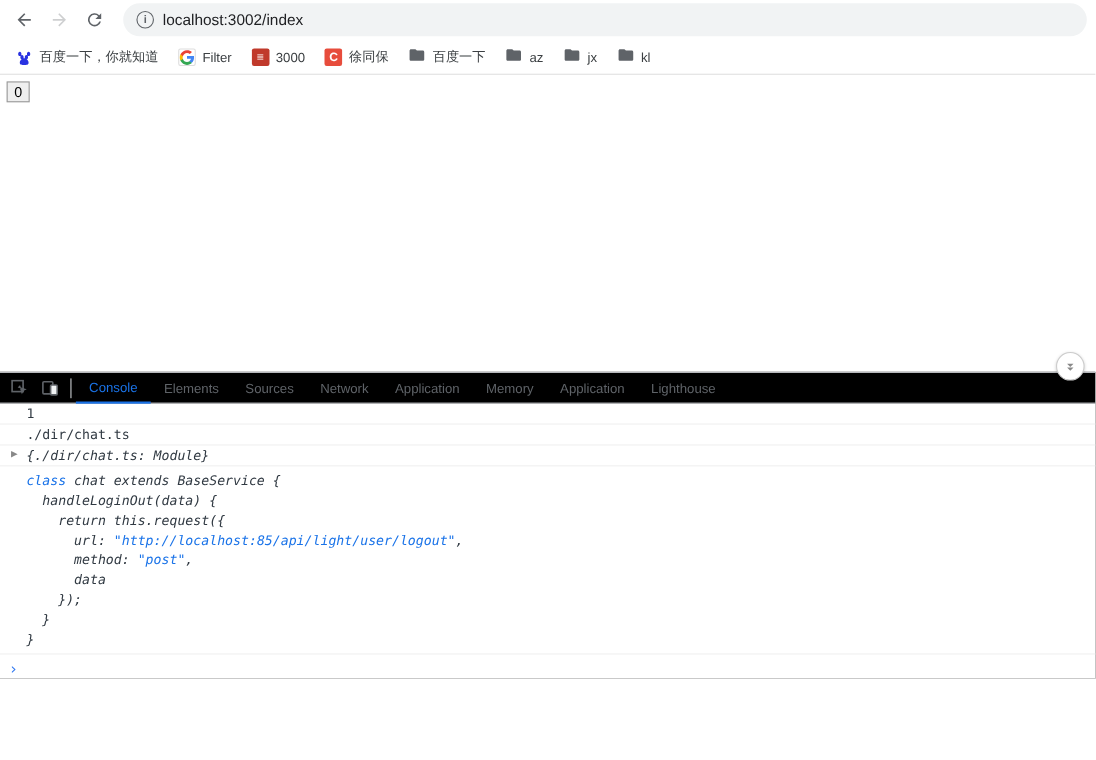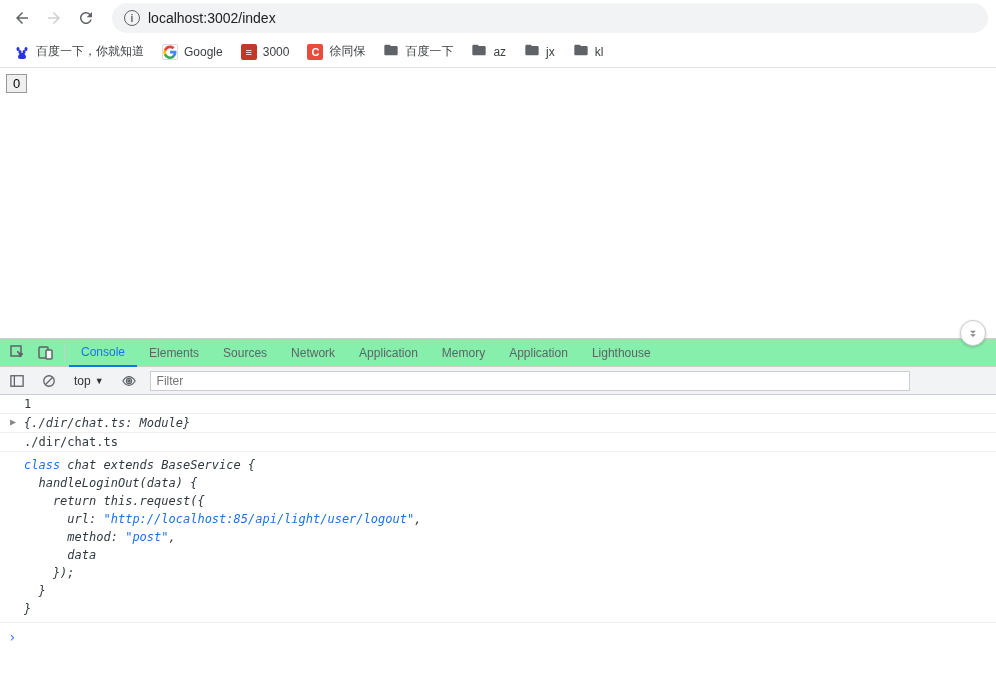--- a/index.html
+++ b/index.html
@@ -26,21 +26,21 @@
     
     
     .page-area { height: 270px; padding: 6px; }
     .page-button { border: 1px solid #999; background: #efefef; padding: 1px 6px; font-size: 13px; font-family: Arial; cursor: pointer; }
     
     
     .drag-indicator { position: absolute; right: 10px; top: 320px; width: 26px; height: 26px; border-radius: 50%; border: 1px solid #ccc; display: flex; align-items: center; justify-content: center; background: #fff; box-shadow: 0 1px 3px rgba(0,0,0,0.2); }
     .drag-indicator svg { width: 14px; height: 14px; fill: #888; }
     
     
-    .devtools { border-top: 1px solid #cacdd1; background: #86efac; }
+    .devtools { border-top: 1px solid #cacdd1; background: #000000; }
     .devtools-tabs { height: 28px; display: flex; align-items: center; padding: 0 4px; gap: 0; border-bottom: 1px solid #cacdd1; }
     .dt-icon-btn { width: 28px; height: 26px; display: flex; align-items: center; justify-content: center; cursor: pointer; }
     .dt-icon-btn svg { width: 16px; height: 16px; fill: #5f6368; }
     .dt-tab { padding: 6px 12px; cursor: pointer; color: #5f6368; font-size: 12px; }
     .dt-tab.active { color: #1a73e8; border-bottom: 2px solid #1a73e8; }
     
     
     .console-toolbar { height: 28px; display: flex; align-items: center; padding: 0 6px; gap: 10px; border-bottom: 1px solid #cacdd1; background: #f1f3f4; }
     .ct-btn { width: 22px; height: 22px; display: flex; align-items: center; justify-content: center; cursor: pointer; }
     .ct-btn svg { width: 14px; height: 14px; fill: #5f6368; stroke: #5f6368; }
@@ -94,21 +94,21 @@
   </div>
   <div class="bookmark">
     <span class="bookmark-icon google-icon">
       <svg width="14" height="14" viewBox="0 0 24 24">
           <path fill="#4285F4" d="M23 12.3c0-.8-.1-1.6-.2-2.3H12v4.4h6.2c-.3 1.4-1.1 2.6-2.3 3.4v2.8h3.7c2.2-2 3.4-5 3.4-8.3z"></path>
           <path fill="#34A853" d="M12 24c3.1 0 5.7-1 7.6-2.8l-3.7-2.8c-1 .7-2.4 1.1-3.9 1.1-3 0-5.5-2-6.4-4.7H1.8v2.9C3.7 21.3 7.6 24 12 24z"></path>
           <path fill="#FBBC05" d="M5.6 14.8c-.2-.7-.4-1.4-.4-2.2s.1-1.5.4-2.2V7.5H1.8C1 9 .6 10.6.6 12.3s.4 3.3 1.2 4.8l3.8-2.3z"></path>
           <path fill="#EA4335" d="M12 5.4c1.7 0 3.2.6 4.4 1.7l3.3-3.3C17.7 2 15.1 1 12 1 7.6 1 3.7 3.7 1.8 7.5l3.8 2.9c.9-2.7 3.4-5 6.4-5z"></path>
         </svg>
     </span>
-    <span>Google</span>
+    <span>Filter</span>
   </div>
   <div class="bookmark">
     <span class="bookmark-icon num-icon">≡</span>
     <span>3000</span>
   </div>
   <div class="bookmark">
     <span class="bookmark-icon c-icon">C</span>
     <span>徐同保</span>
   </div>
   <div class="bookmark">
@@ -165,50 +165,25 @@
     <div class="dt-tab active">Console</div>
     <div class="dt-tab">Elements</div>
     <div class="dt-tab">Sources</div>
     <div class="dt-tab">Network</div>
     <div class="dt-tab">Application</div>
     <div class="dt-tab">Memory</div>
     <div class="dt-tab">Application</div>
     <div class="dt-tab">Lighthouse</div>
   </div>
 
-  <div class="console-toolbar">
-    <div class="ct-btn">
-      <svg viewBox="0 0 16 16">
-          <rect x="1" y="2" width="14" height="12" fill="none" stroke="#5f6368" stroke-width="1.5"></rect>
-          <line x1="5" y1="2" x2="5" y2="14" stroke="#5f6368" stroke-width="1.5"></line>
-        </svg>
-    </div>
-    <div class="ct-btn">
-      <svg viewBox="0 0 16 16">
-          <circle cx="8" cy="8" r="6" fill="none" stroke="#5f6368" stroke-width="1.5"></circle>
-          <line x1="4" y1="12" x2="12" y2="4" stroke="#5f6368" stroke-width="1.5"></line>
-        </svg>
-    </div>
-    <div class="context-select">
-      <span>top</span>
-      <span style="font-size:9px;">▼</span>
-    </div>
-    <div class="ct-btn">
-      <svg viewBox="0 0 16 16">
-          <path d="M8 3C4 3 1 8 1 8s3 5 7 5 7-5 7-5-3-5-7-5zm0 8a3 3 0 110-6 3 3 0 010 6z" fill="none" stroke="#5f6368" stroke-width="1.3"></path>
-          <circle cx="8" cy="8" r="1.5" fill="#5f6368"></circle>
-        </svg>
-    </div>
-    <input class="filter-input" placeholder="Filter" style="">
-  </div>
 
   <div class="console-output">
     <div class="console-line">1</div>
+    <div class="console-line">./dir/chat.ts</div>
     <div class="console-line expandable italic">{./dir/chat.ts: Module}</div>
-    <div class="console-line">./dir/chat.ts</div>
     <div class="code-block"><span class="kw-class">class</span><span class="plain-italic"> chat extends BaseService {</span>
 <span class="plain-italic">  handleLoginOut(data) {</span>
 <span class="plain-italic">    return this.request({</span>
 <span class="plain-italic">      url: </span><span class="str">"http://localhost:85/api/light/user/logout"</span><span class="plain-italic">,</span>
 <span class="plain-italic">      method: </span><span class="str">"post"</span><span class="plain-italic">,</span>
 <span class="plain-italic">      data</span>
 <span class="plain-italic">    });</span>
 <span class="plain-italic">  }</span>
 <span class="plain-italic">}</span></div>
     <div class="prompt-line">›</div>

